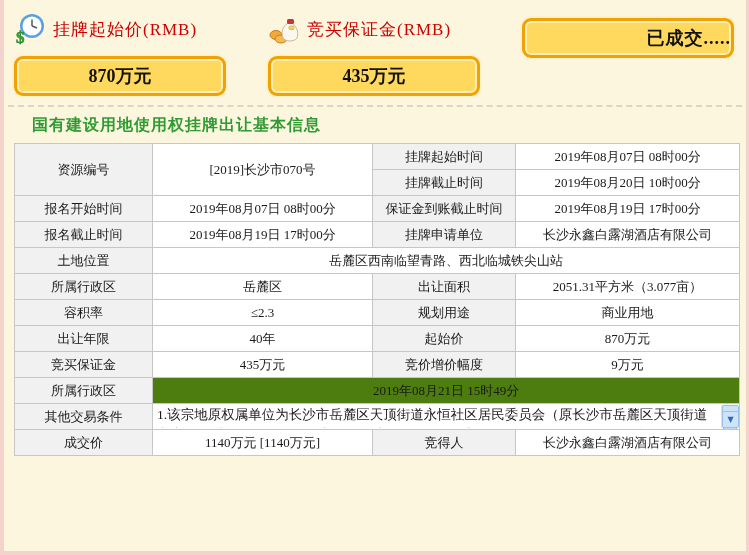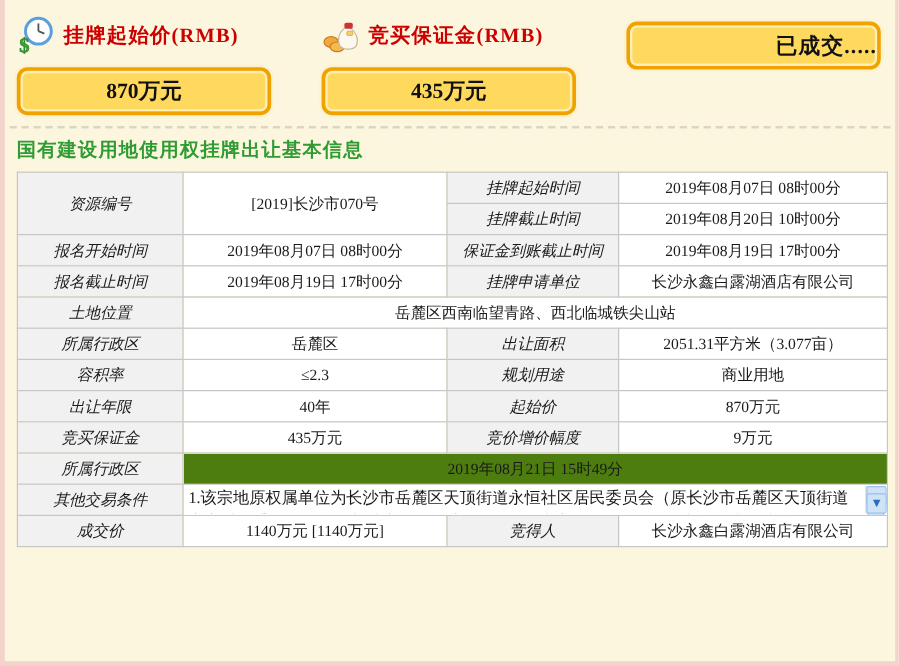--- a/index.html
+++ b/index.html
@@ -17,59 +17,59 @@
     overflow:hidden;
   }
   
   .stats {
     display:flex; justify-content:space-between;
     padding:10px 12px 0 10px;
   }
   .stat { width:212px; }
   .stat-header { display:flex; align-items:center; gap:7px; height:38px; }
   .stat-header .icon { width:32px; height:32px; flex:0 0 32px; }
-  .stat-label { font-weight:bold; font-size:17px; letter-spacing:1px;text-align:center; }
+  .stat-label { font-weight:normal; font-size:17px; letter-spacing:1px;text-align:center; }
   .stat-label.red { color:#cc0000; }
   .stat-label.orange { color:#e05e00; }
   .stat-value {
     margin-top:8px;
     height:40px; line-height:34px;
     background:#ffd95e;
     border:3px solid #f0a202;
     border-radius:9px;
     box-shadow: inset 0 0 0 2px rgba(255,255,255,.55), 0 0 0 2px #fdf2cf;
     font-size:18px; font-weight:bold; color:#111;
     text-align:center;
   }
   .stat-value.left { text-align:right; padding-left:10px; letter-spacing:1px; }
   
   .divider { margin:9px 4px 0 4px; border-top:2px dashed #ddd5c2; }
   .section-title {
     color:#2e9b33; font-weight:bold; font-size:16px;
-    padding:8px 0 7px 10px; letter-spacing:1px;
+    padding:8px 0 7px 28px; letter-spacing:1px;
     font-family:"Liberation Sans", sans-serif;
   }
   
   table.info {
     margin-left:10px;
     border-collapse:collapse;
     width:725px;
     table-layout:fixed;
     font-size:13px;
     color:#1a1a1a;
   }
   table.info td {
     border:1px solid #c6c6c6;
     height:26px;
     text-align:center;
     vertical-align:middle;
     padding:1px 3px;
     overflow:hidden;
   }
-  td.lbl { background:#f1f1f1;font-style:italic; }
+  td.lbl { background:#f1f1f1; }
   td.val { background:#ffffff; }
   td.val-left { background:#4d7c0f; text-align:left; padding-left:30px; }
   
   td.cond { background:#fff; padding:0; height:118px; position:relative; }
   .cond-text {
     position:absolute; inset:1px 21px 1px 4px;
     overflow:hidden; text-align:left;
     font-size:13.5px; line-height:19.5px;
   }
   .cond-text p { margin:0; }

